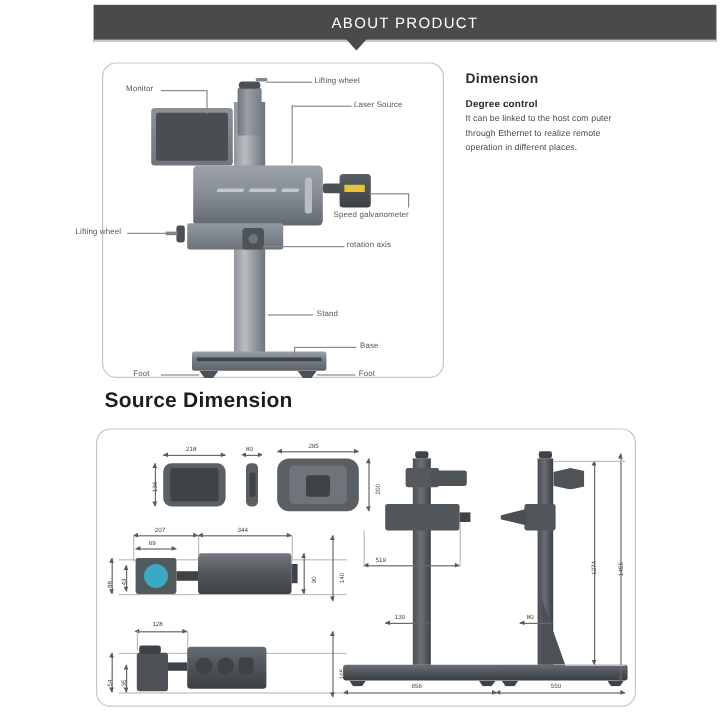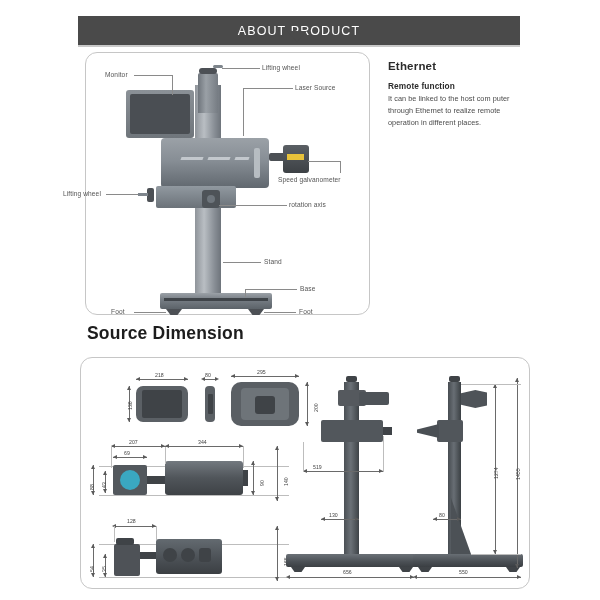--- a/index.html
+++ b/index.html
@@ -7,21 +7,21 @@
     width:600px;height:600px;
     background:#ffffff;
     font-family:"Liberation Sans", sans-serif;
     color:#333;
     position:relative;
     overflow:hidden;
   }
 
   
   .header-bar{
-    position:absolute;left:78px;top:16px;width:442px;height:29px;
+    position:absolute;left:78px;top:4px;width:519px;height:29px;
     background:#4a4a4a;border-bottom:2px solid #c9c9c9;
     display:flex;align-items:center;justify-content:center;
   }
   .header-title{
     color:#ffffff;font-size:12.5px;letter-spacing:1.1px;font-weight:400;
   }
   .header-arrow{
     position:absolute;left:287px;top:31px;width:0;height:0;
     border-left:10px solid transparent;border-right:10px solid transparent;
     border-top:11px solid #4a4a4a;
@@ -163,26 +163,26 @@
   <span class="lbl" style="left:192px;top:123px;">Speed galvanometer</span>
   <span class="lbl" style="left:203px;top:148px;">rotation axis</span>
   <span class="lbl" style="left:-23px;top:137px;">Lifting wheel</span>
   <span class="lbl" style="left:178px;top:205px;">Stand</span>
   <span class="lbl" style="left:214px;top:232px;">Base</span>
   <span class="lbl" style="left:25px;top:255px;">Foot</span>
   <span class="lbl" style="left:213px;top:255px;">Foot</span>
 </div>
 
 <div class="adv-col">
-  <div class="adv-title">Ethernet</div>
+  <div class="adv-title">Dimension</div>
 
 
 
   <div class="adv-block">
-    <div class="adv-h">Remote function</div>
+    <div class="adv-h">Degree control</div>
     <p class="adv-p">It can be linked to the host com puter through Ethernet to realize remote operation in different places.</p>
   </div>
 
 </div>
 
 <div class="section-title">Source Dimension</div>
 
 <div class="panel" id="panel-bottom">
 
   <div class="shape" style="left:55px;top:28px;width:52px;height:36px;border-radius:7px;background:#5b6065;"></div>

